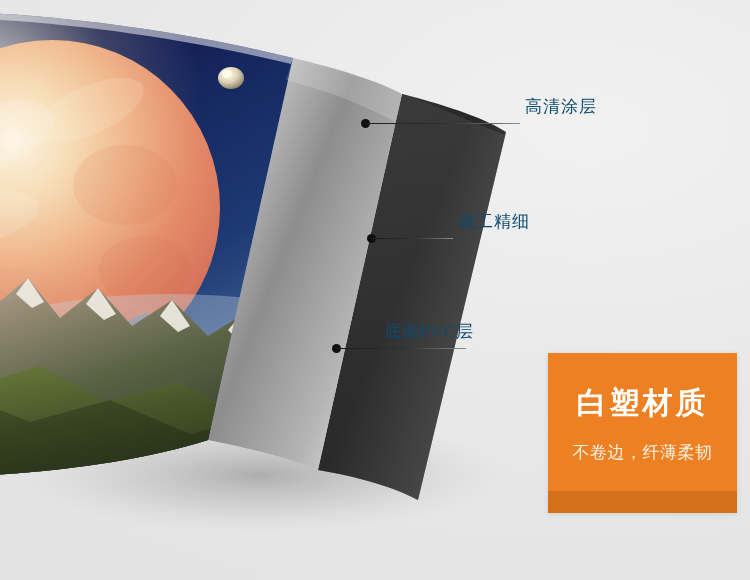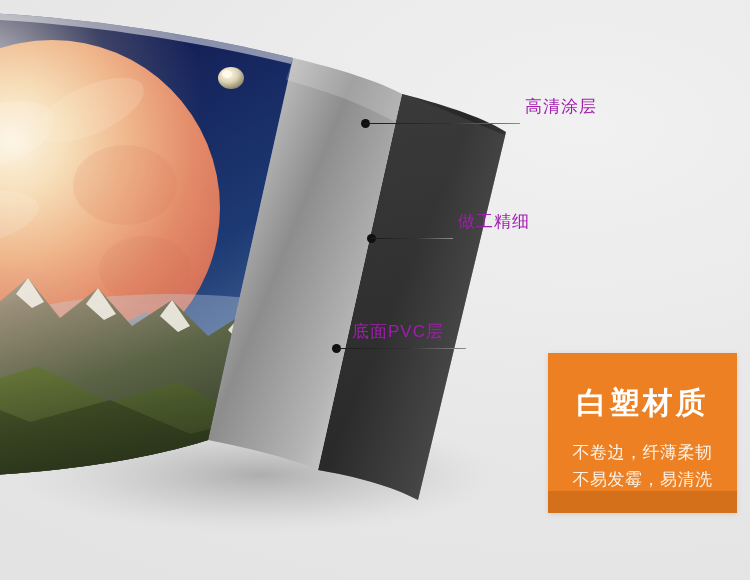--- a/index.html
+++ b/index.html
@@ -58,24 +58,24 @@
     top: -4px;
     width: 9px;
     height: 9px;
     border-radius: 50%;
     background: #101010;
   }
   .callout .lead-label {
     position: absolute;
     bottom: 5px;
     white-space: nowrap;
-    color: #a21caf;
+    color: #0c4a6e;
     font-size: 17px;
     letter-spacing: 1px;
-    font-family: Liberation Sans, sans-serif;
+    font-family: Liberation Serif, serif;
   }
 
   
   .feature-panel {
     position: absolute;
     left: 548px;
     top: 353px;
     width: 189px;
     height: 160px;
     background: #ed8022;
@@ -306,25 +306,24 @@
 
   <div class="callout" style="left:371px; top:238px;">
     <span class="lead-dot"></span>
     <span class="lead-line" style="width:82px;"></span>
     <span class="lead-label" style="left:87px;">做工精细</span>
   </div>
 
   <div class="callout" style="left:336px; top:348px;">
     <span class="lead-dot"></span>
     <span class="lead-line" style="width:130px;"></span>
-    <span class="lead-label" style="left:16px;text-align:right;">底面PVC层</span>
+    <span class="lead-label" style="left:48px;text-align:right;">底面PVC层</span>
   </div>
 
   <div class="feature-panel">
     <div class="feature-title">白塑材质</div>
     <div class="feature-lines">
       <div class="f-line">不卷边，纤薄柔韧</div>
-      <div class="f-line">不易发霉，易清洗</div>
     </div>
     <div class="panel-foot"></div>
   </div>
 
 </div>
 
 </body></html>

